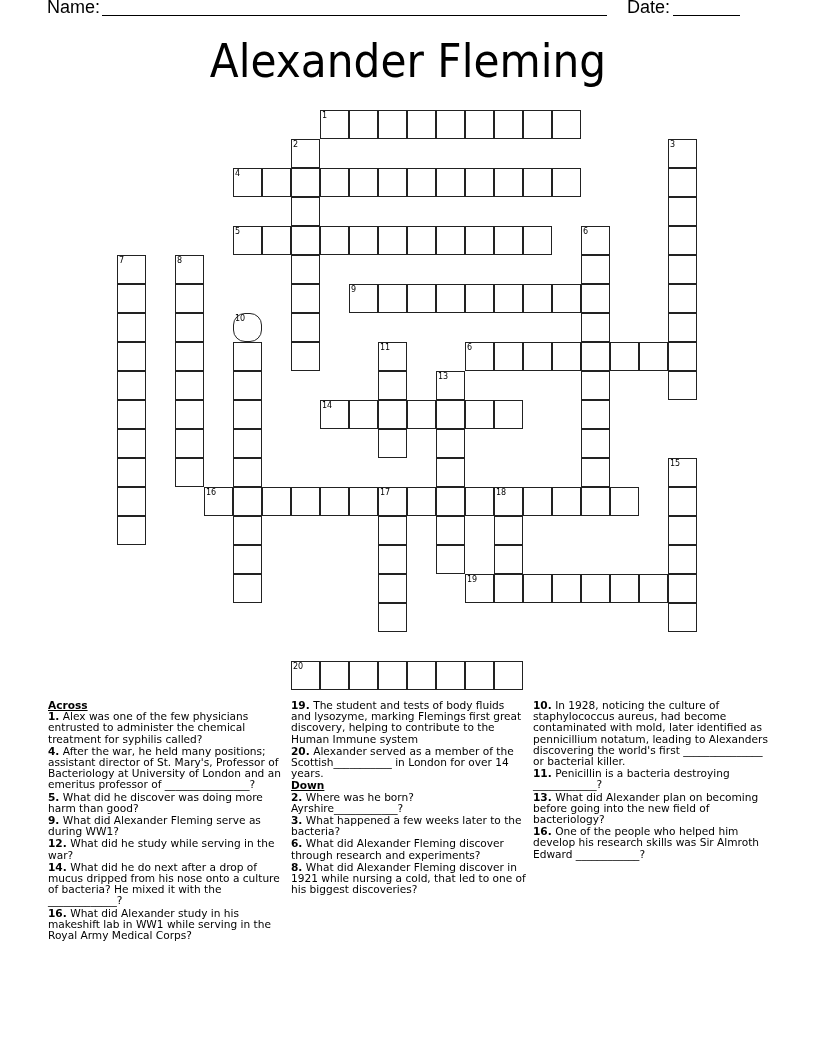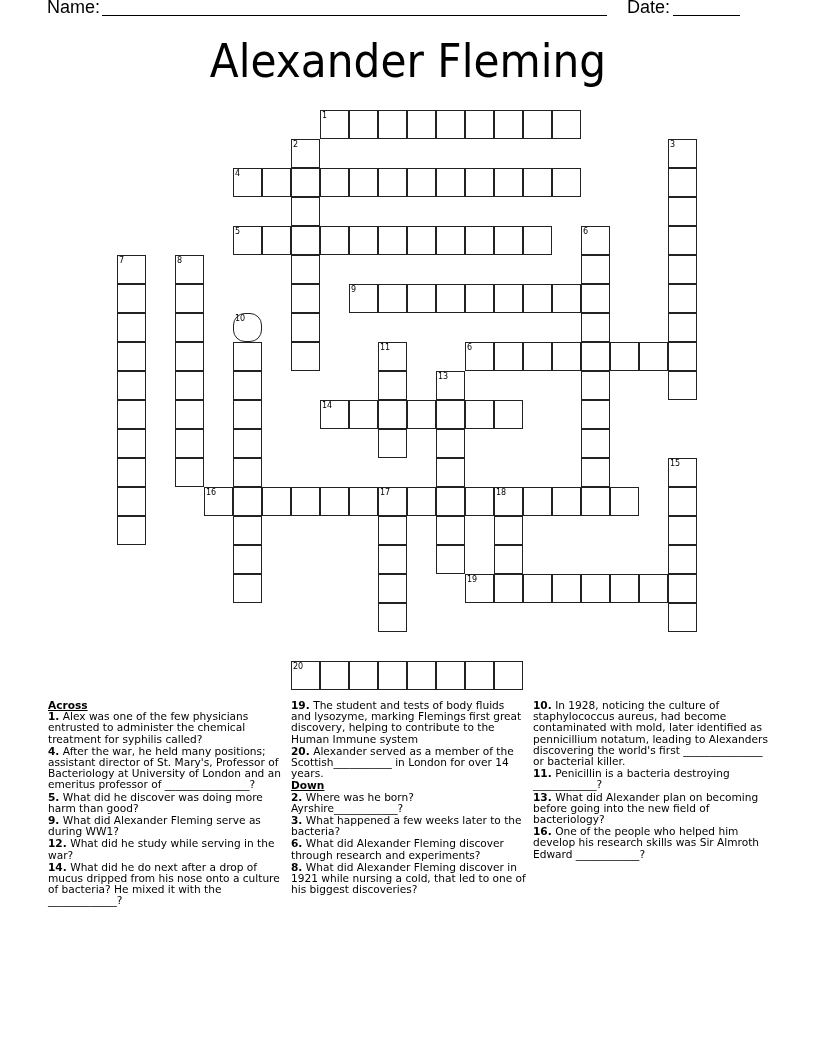--- a/index.html
+++ b/index.html
@@ -231,20 +231,21 @@
   </div>
 
 <div class="clues col1">
   <div class="section-head">Across</div>
   <div class="clue"><span class="clue-num">1.</span> <span>Alex was one of the few physicians entrusted to administer the chemical treatment for syphilis called?</span></div>
   <div class="clue"><span class="clue-num">4.</span> <span>After the war, he held many positions; assistant director of St. Mary's, Professor of Bacteriology at University of London and an emeritus professor of ________________?</span></div>
   <div class="clue"><span class="clue-num">5.</span> <span>What did he discover was doing more harm than good?</span></div>
   <div class="clue"><span class="clue-num">9.</span> <span>What did Alexander Fleming serve as during WW1?</span></div>
   <div class="clue"><span class="clue-num">12.</span> <span>What did he study while serving in the war?</span></div>
   <div class="clue"><span class="clue-num">14.</span> <span>What did he do next after a drop of mucus dripped from his nose onto a culture of bacteria? He mixed it with the _____________?</span></div>
+  <div class="clue"><span class="clue-num">16.</span> <span>What did Alexander study in his makeshift lab in WW1 while serving in the Royal Army Medical Corps?</span></div>
 </div>
 
 <div class="clues col2">
   <div class="clue"><span class="clue-num">19.</span> <span>The student and tests of body fluids and lysozyme, marking Flemings first great discovery, helping to contribute to the Human Immune system</span></div>
   <div class="clue"><span class="clue-num">20.</span> <span>Alexander served as a member of the Scottish___________ in London for over 14 years.</span></div>
   <div class="section-head">Down</div>
   <div class="clue"><span class="clue-num">2.</span> <span>Where was he born? Ayrshire____________?</span></div>
   <div class="clue"><span class="clue-num">3.</span> <span>What happened a few weeks later to the bacteria?</span></div>
   <div class="clue"><span class="clue-num">6.</span> <span>What did Alexander Fleming discover through research and experiments?</span></div>
   <div class="clue"><span class="clue-num">8.</span> <span>What did Alexander Fleming discover in 1921 while nursing a cold, that led to one of his biggest discoveries?</span></div>

